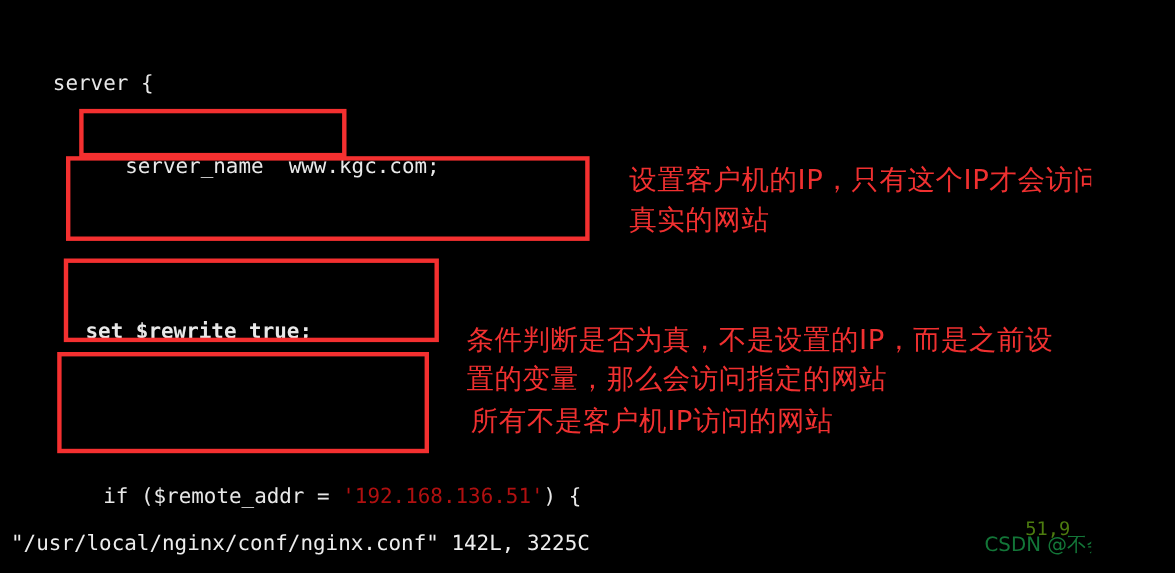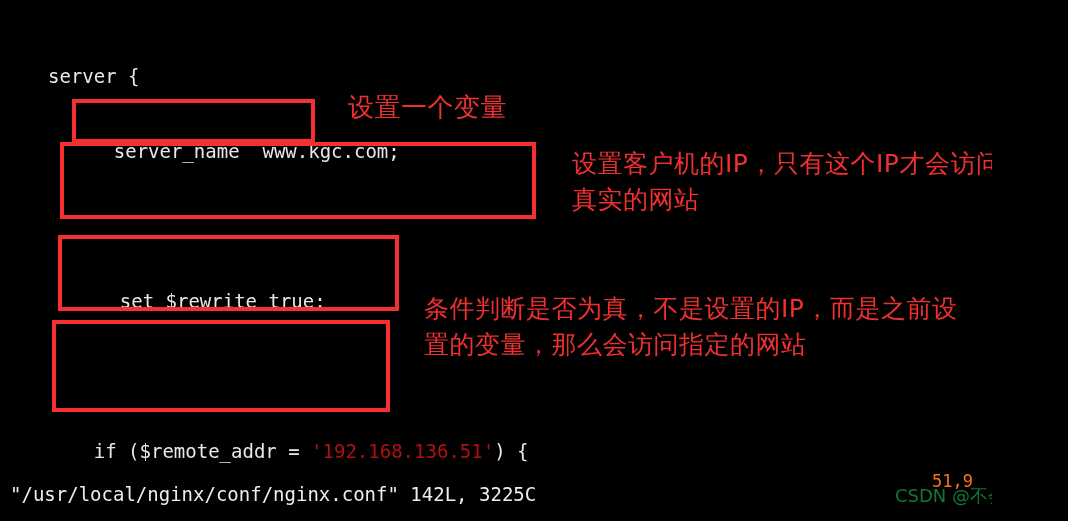--- a/index.html
+++ b/index.html
@@ -76,21 +76,21 @@
     color: #ededed;
     font-family: "DejaVu Sans Mono", "Liberation Mono", monospace;
     font-size: 19px;
     line-height: 25px;
     white-space: pre;
   }
   #cursorpos {
     position: absolute;
     left: 932px;
     top: 470px;
-    color: #f97316;
+    color: #4d7c0f;
     font-family: "DejaVu Sans Mono", "Liberation Mono", monospace;
     font-size: 17px;
     line-height: 22px;
     white-space: pre;
   }
   #watermark {
     position: absolute;
     left: 895px;
     top: 484px;
     color: #15803d;
@@ -116,21 +116,21 @@
 </style>
 </head>
 <body>
 
 <div id="screen">
 
   <div class="code" style="top:14px;">
     <div class="code-line" style="padding-left:48px;"><span>server {</span></div>
     <div class="code-line" style="padding-left:68px;"><span>    server_name  www.kgc.com;</span></div>
     <div class="code-line">&nbsp;</div>
-    <div class="code-line" style="padding-left:74px;"><span>    set $rewrite true;</span></div>
+    <div class="code-line" style="padding-left:32px;font-weight:bold;"><span>    set $rewrite true;</span></div>
     <div class="code-line">&nbsp;</div>
     <div class="code-line" style="padding-left:48px;"><span class="tok-plain">    if ($remote_addr = </span><span class="tok-str">'192.168.136.51'</span><span class="tok-plain">) {</span></div>
     
     
     
     
     
     
     
     
@@ -140,25 +140,25 @@
     
     
     
   </div>
 
   <div class="redbox" id="box-set"></div>
   <div class="redbox" id="box-remote"></div>
   <div class="redbox" id="box-rewrite"></div>
   <div class="redbox" id="box-location"></div>
 
-  <div class="note" id="note-1">设置一个变量</div>
   <div class="note" id="note-2">设置客户机的IP，只有这个IP才会访问
 真实的网站</div>
   <div class="note" id="note-3">条件判断是否为真，不是设置的IP，而是之前设
 置的变量，那么会访问指定的网站</div>
+  <div class="note" id="note-4">所有不是客户机IP访问的网站</div>
 
   <div id="statusline">"/usr/local/nginx/conf/nginx.conf" 142L, 3225C</div>
   <div id="cursorpos">51,9</div>
 
   <div id="watermark">CSDN @不会≠趴菜</div>
   <div id="watermark-tail">T</div>
 
 </div>
 
 </body></html>

